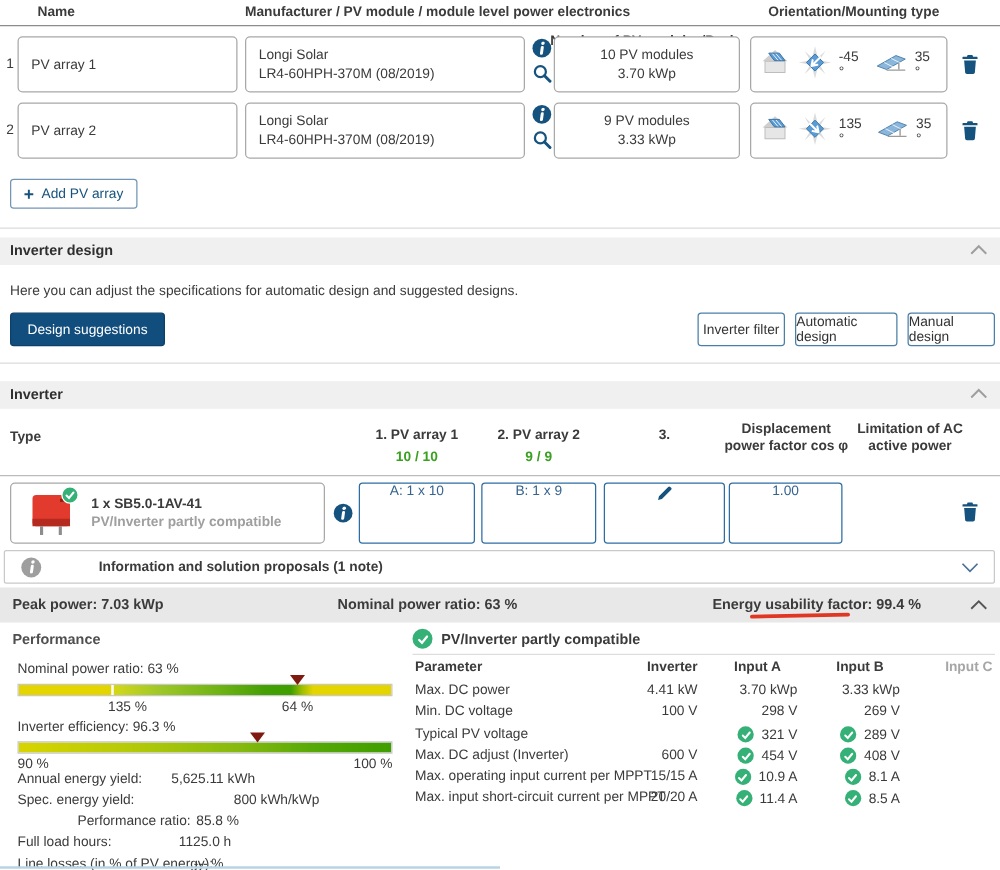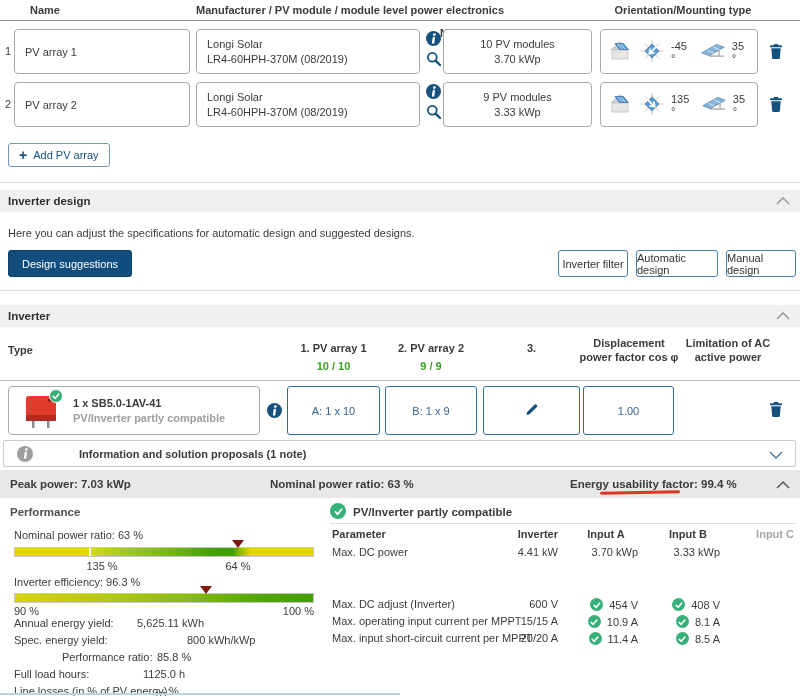--- a/index.html
+++ b/index.html
@@ -13,21 +13,21 @@
   .hline { position:absolute; height:1px; background:#dcdcdc; left:0; width:800px; }
   .hdr-rule { position:absolute; height:1px; background:#8c8c8c; left:0; width:800px; }
   
   .secbar { position:absolute; left:0; width:800px; height:22px; background:#f0f0f0; display:flex; align-items:center; }
   .secbar .t { font-weight:bold; color:#2f2f2f; margin-left:8px; font-size:11.5px; }
   .secbar .chev { position:absolute; right:10px; top:5px; }
   
   .gbox { position:absolute; height:45px; background:#fff; border:1px solid #a8a8a8; border-radius:4px; }
   .gbox.pad { display:flex; flex-direction:column; justify-content:center; padding-left:10px; }
   .gbox.cc { display:flex; flex-direction:column; justify-content:center; align-items:center; }
-  .bluebox { position:absolute; height:49px; background:#fff; border:1px solid #2e6da4; border-radius:3px; display:flex; align-items:center; justify-content:center; color:#37648f; }
+  .bluebox { position:absolute; height:49px; background:#fff; border:1px solid #2e6da4; border-radius:3px; display:flex; justify-content:center; color:#37648f; }
   
   .btn-navy { position:absolute; height:27px; background:#114d7d; color:#fff; border:1px solid #0d4068; border-radius:3px; display:flex; align-items:center; padding:0 13px; cursor:pointer; }
   .btn-outline { position:absolute; height:27px; background:#fff; color:#333; border:1px solid #4a7fa8; border-radius:3px; display:flex; align-items:center; justify-content:center; cursor:pointer; }
   .btn-add { position:absolute; left:8px; top:143px; height:24px; border:1px solid #7395b5; border-radius:3px; background:#fff; color:#15537e; display:flex; align-items:center; padding:0 10px; cursor:pointer; }
   .btn-add .plus { font-size:14px; font-weight:bold; margin-right:6px; }
   
   .icircle { width:15px; height:15px; border-radius:50%; background:#15537e; display:flex; align-items:center; justify-content:center; }
   .icircle.gray { background:#9e9e9e; width:16px; height:16px; }
   .gcheck { width:14px; height:14px; border-radius:50%; background:#35b077; display:inline-flex; align-items:center; justify-content:center; flex:none; }
   .gcheck.sm { width:13px; height:13px; }
@@ -360,20 +360,50 @@
   <div class="compat-row" style="top:546px;">
     <span class="p">Max. DC power</span>
     <span class="inv">4.41 kW</span>
     <span class="cellA">
         <span>3.70 kWp</span>
       </span>
     <span class="cellB">
         <span>3.33 kWp</span>
       </span>
   </div>
+  <div class="compat-row" style="top:563px;">
+    <span class="p">Min. DC voltage</span>
+    <span class="inv">100 V</span>
+    <span class="cellA">
+        <span>298 V</span>
+      </span>
+    <span class="cellB">
+        <span>269 V</span>
+      </span>
+  </div>
+  <div class="compat-row" style="top:581px;">
+    <span class="p">Typical PV voltage</span>
+    <span class="inv"></span>
+    <span class="cellA">
+        <span class="gcheck sm">
+          <svg width="8" height="8" viewBox="0 0 10 10">
+            <path d="M1.5 5.5l2.5 2.5 4.5-5.5" stroke="#fff" stroke-width="2" fill="none" stroke-linecap="round"></path>
+          </svg>
+        </span>
+        <span>321 V</span>
+      </span>
+    <span class="cellB">
+        <span class="gcheck sm">
+          <svg width="8" height="8" viewBox="0 0 10 10">
+            <path d="M1.5 5.5l2.5 2.5 4.5-5.5" stroke="#fff" stroke-width="2" fill="none" stroke-linecap="round"></path>
+          </svg>
+        </span>
+        <span>289 V</span>
+      </span>
+  </div>
   <div class="compat-row" style="top:598px;">
     <span class="p">Max. DC adjust (Inverter)</span>
     <span class="inv">600 V</span>
     <span class="cellA">
         <span class="gcheck sm">
           <svg width="8" height="8" viewBox="0 0 10 10">
             <path d="M1.5 5.5l2.5 2.5 4.5-5.5" stroke="#fff" stroke-width="2" fill="none" stroke-linecap="round"></path>
           </svg>
         </span>
         <span>454 V</span>

